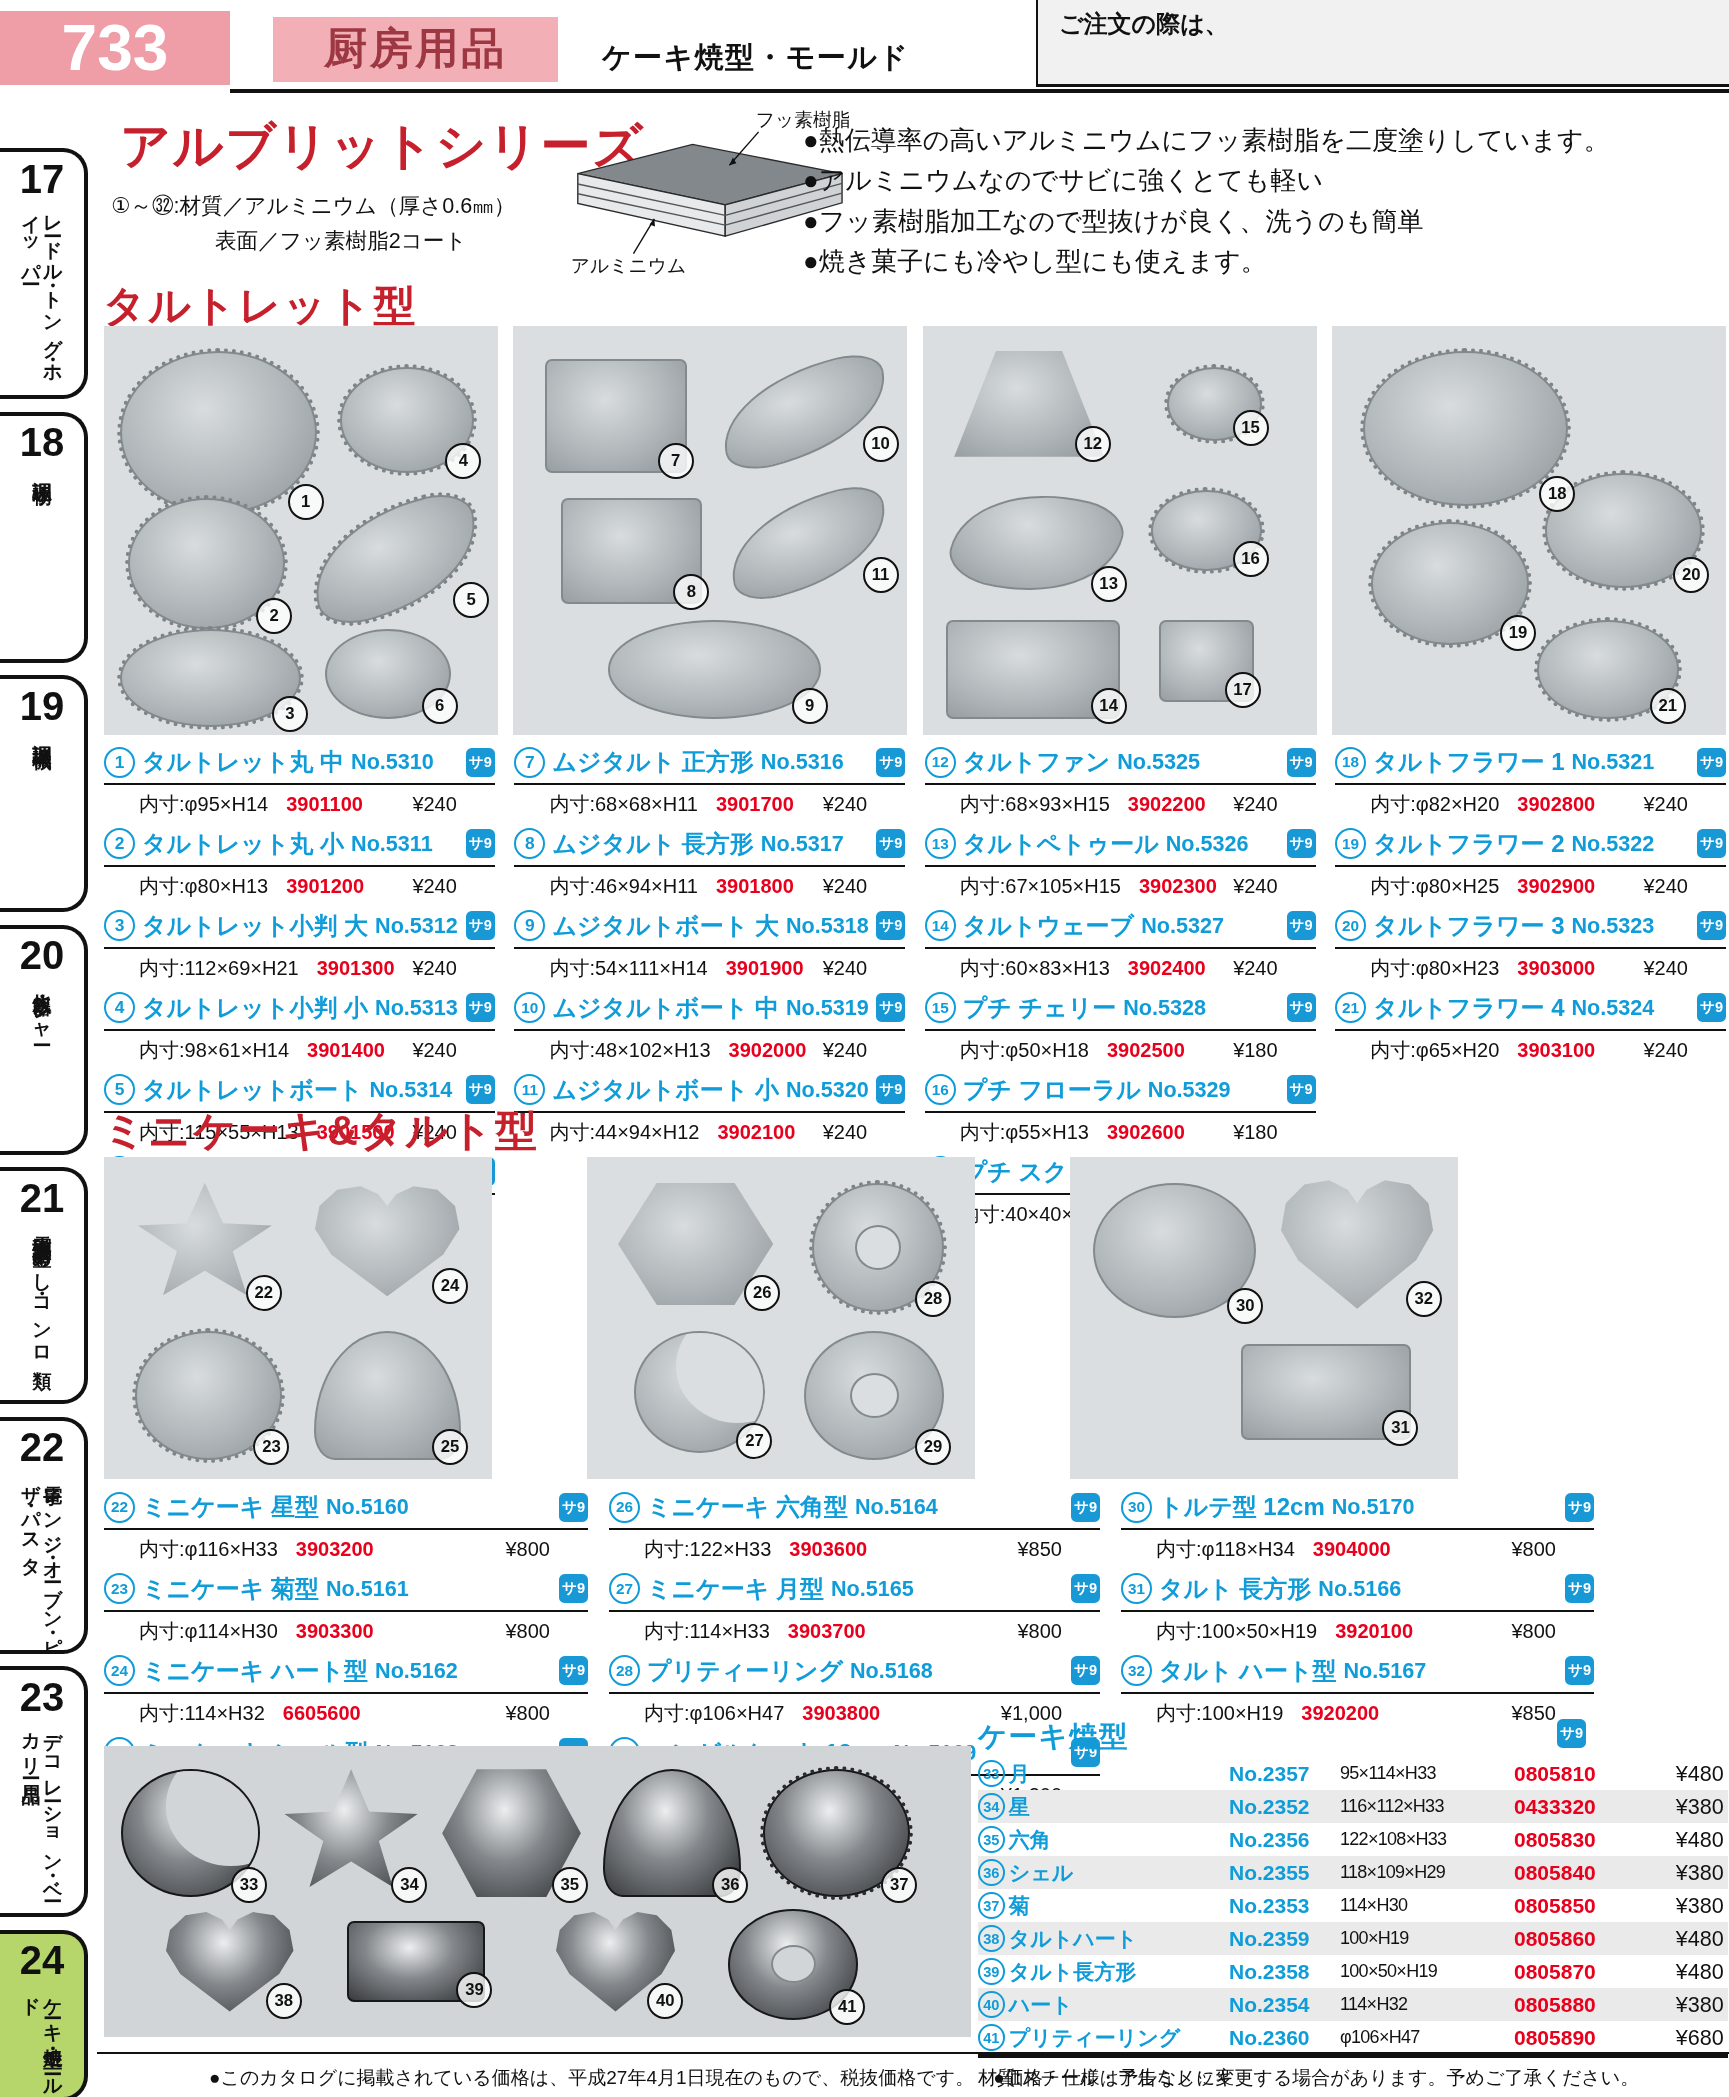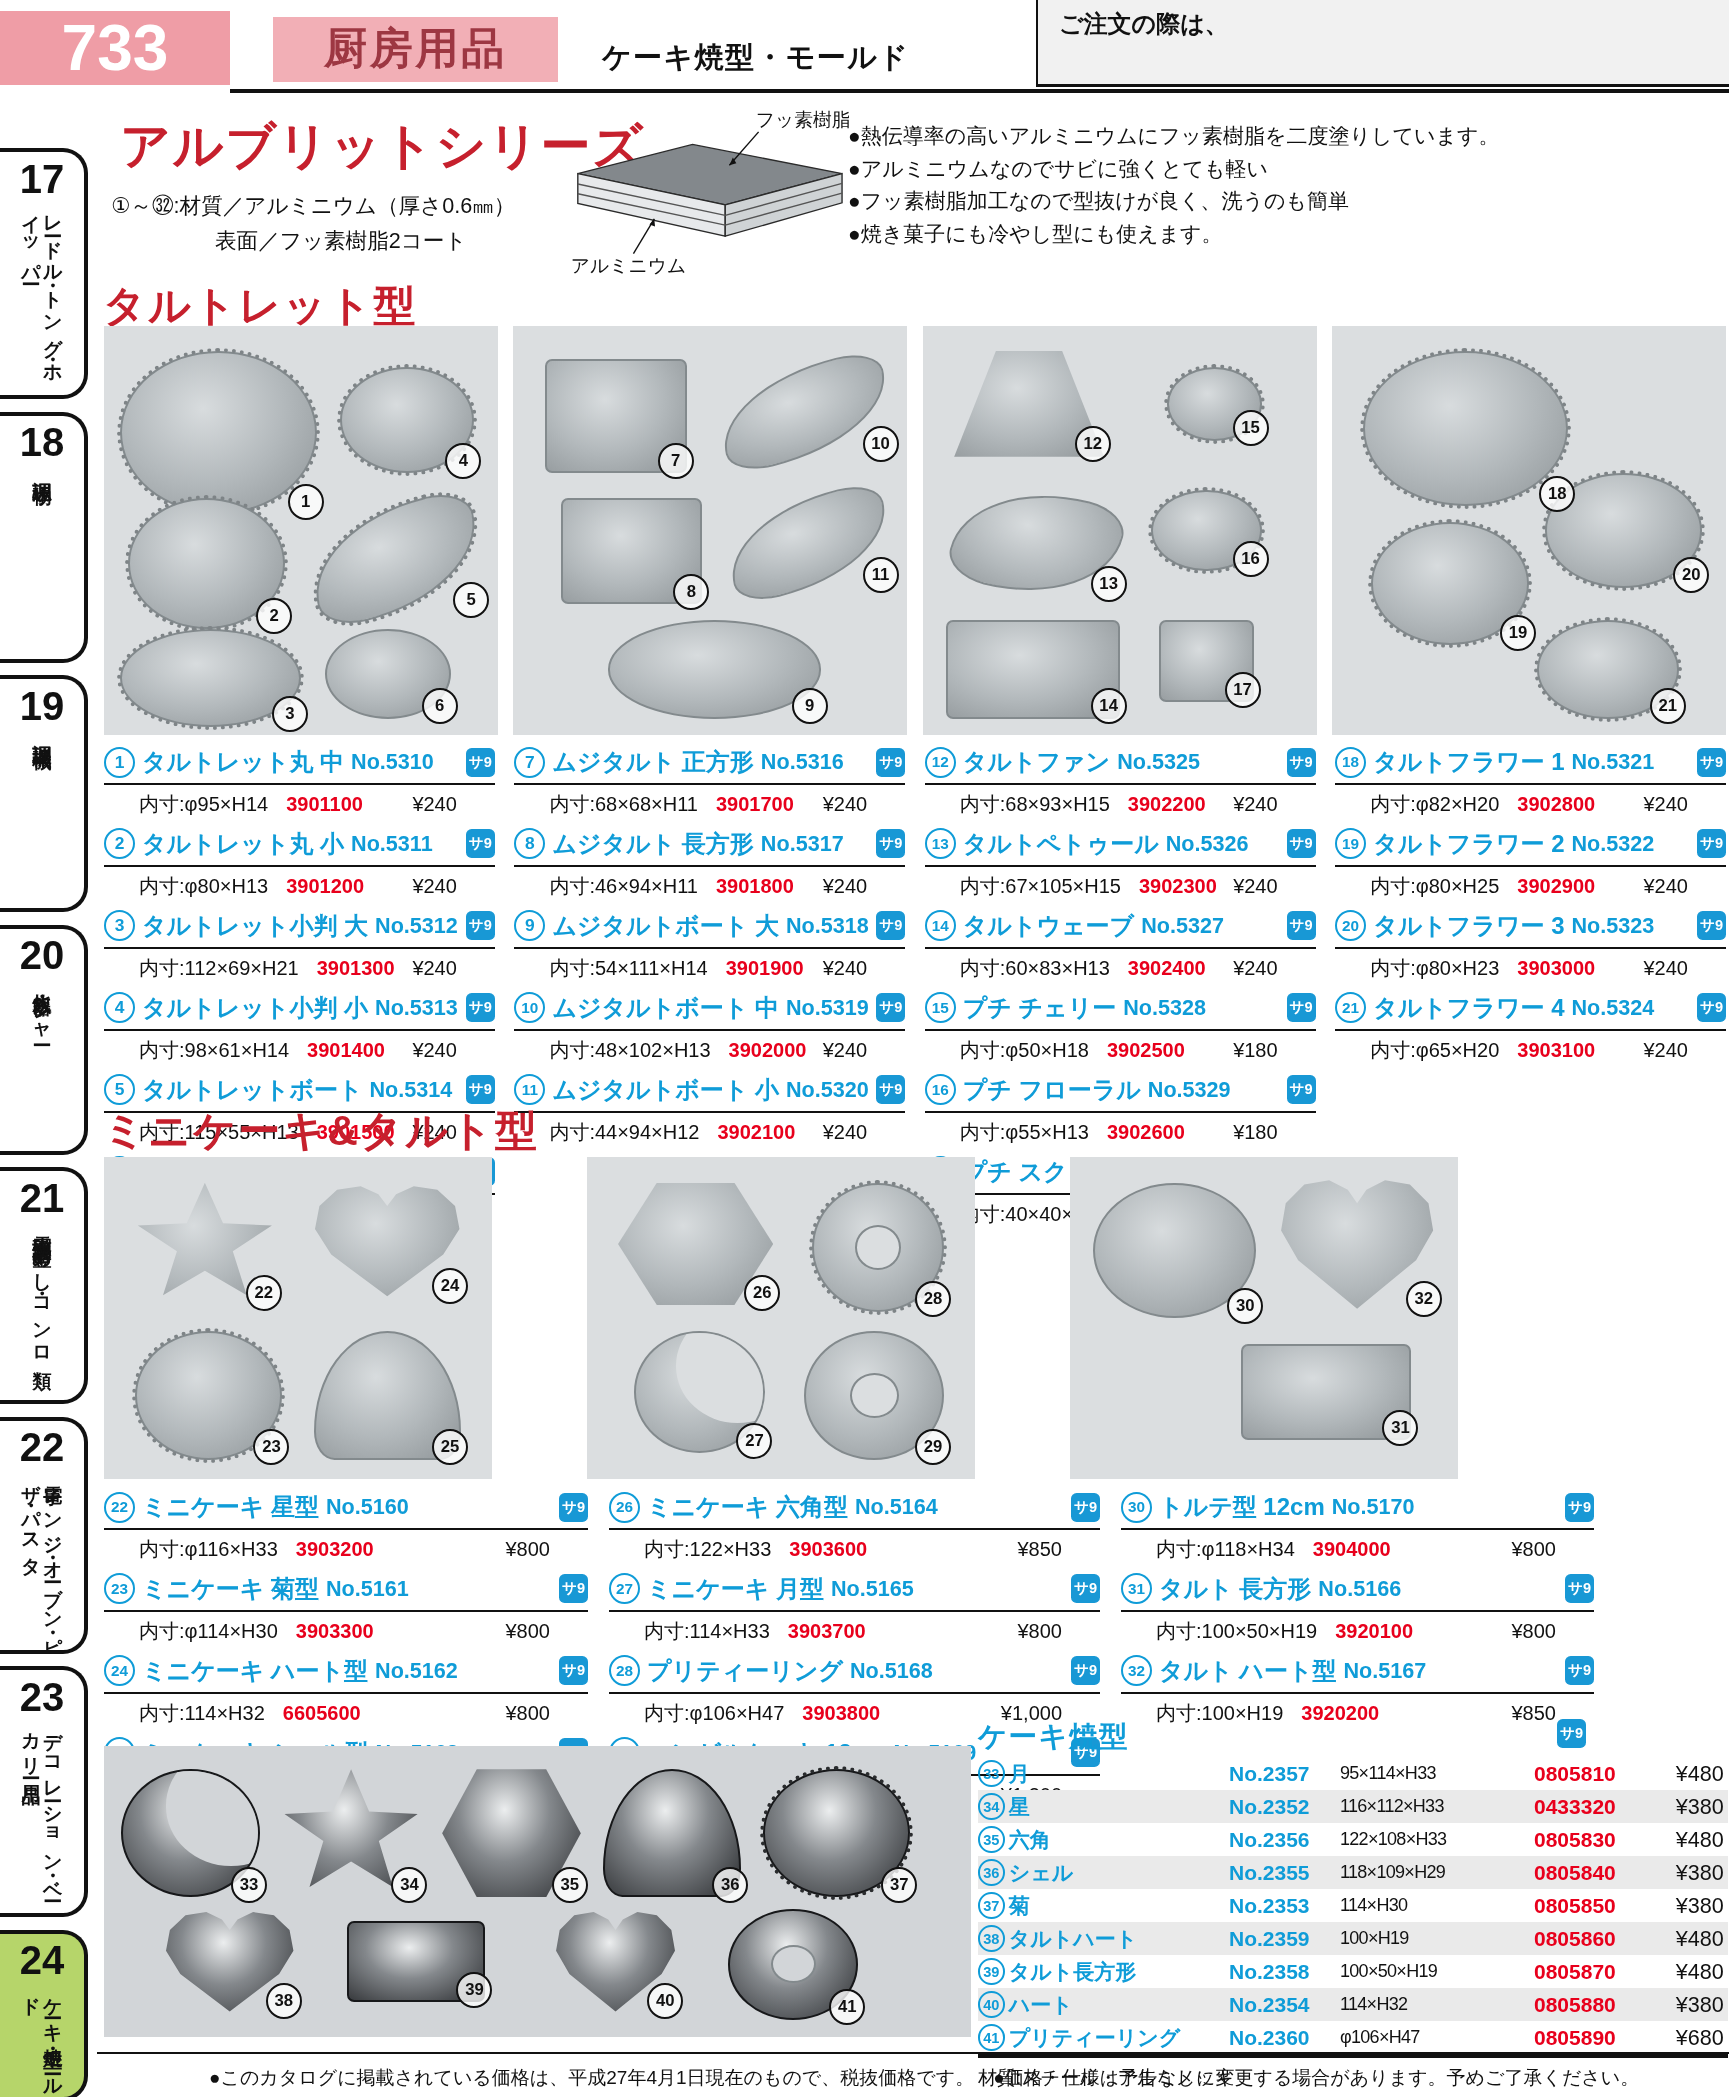--- a/index.html
+++ b/index.html
@@ -31,21 +31,21 @@
     border-left:2.8px solid #111;border-bottom:3.5px solid #111;box-sizing:border-box;padding:8.4px 0 0 21px;}
   .order-note .l1{font-size:24px;font-weight:bold;}
   .order-note .l2{font-size:30px;font-weight:bold;margin-top:1.4px;}
   .order-note .red{color:#e00015;}
   
   .series-title{position:absolute;left:120px;top:113px;font-size:50px;font-weight:bold;color:#c6202d;letter-spacing:1.4px;}
   .series-specs{position:absolute;left:111px;top:189px;font-size:21.6px;line-height:1.6;}
   .series-specs .ind{padding-left:104px;}
   .diagram{position:absolute;left:550px;top:104px;}
   .diagram text{font-size:27px;fill:#111;}
-  .features{position:absolute;left:848px;top:120px;font-size:21px;line-height:1.55;}
+  .features{position:absolute;left:803px;top:120px;font-size:26px;line-height:1.55;}
   
   .sec-title{position:absolute;font-size:42px;font-weight:bold;color:#c6202d;letter-spacing:2.1px;}
   
   .panel-row1{position:absolute;left:104px;top:326px;width:1622px;height:409px;
     display:grid;grid-template-columns:repeat(4,1fr);gap:15.3px;}
   .panel-row2{position:absolute;left:104px;top:1157px;width:1622px;height:322px;
     display:grid;grid-template-columns:388px 388px 388px;gap:95px;}
   .photo-panel{position:relative;background:#dbdee0;--panel-bg:#dbdee0;}
   .photo-panel.dark-panel{background:#d2d5d8;--panel-bg:#d2d5d8;}
   .pitem{position:absolute;}
@@ -97,21 +97,21 @@
     background:#f4f0df;border-top:4.2px solid #111;border-bottom:2.8px solid #111;box-sizing:border-box;
     font-size:19.5px;}
   .ct-head .h{text-align:center;}
   .ct-rows{border-bottom:4.9px solid #111;}
   .ct-row{display:grid;grid-template-columns:251px 111px 174px 111px 103px;height:33px;align-items:center;}
   .ct-row:nth-child(even){background:#eaeaea;}
   .ct-row .cname{display:flex;align-items:center;gap:4.2px;color:#0f9cd8;font-weight:bold;font-size:21px;white-space:nowrap;}
   .ct-row .cnum{width:26.5px;height:26.5px;font-size:14.6px;border-width:2.1px;}
   .ct-row .cno{color:#0f9cd8;font-weight:bold;font-size:21px;}
   .ct-row .csize{font-size:18px;letter-spacing:-0.7px;}
-  .ct-row .ccode{color:#e8001c;font-weight:bold;font-size:21px;margin-left:20px;}
+  .ct-row .ccode{color:#e8001c;font-weight:bold;font-size:21px;}
   .ct-row .cprice{font-size:21.6px;text-align:right;padding-right:4.2px;}
   .ct-material{font-size:19px;padding-top:7px;}
   .footer-rule{position:absolute;left:97px;top:2052px;width:1632px;height:2.1px;background:#111;}
   .footnote{position:absolute;left:209px;top:2065px;font-size:19px;}
 </style>
 </head>
 <body>
 
 <div class="sidebar">
     <div class="side-tab" style="height: 251px;">

